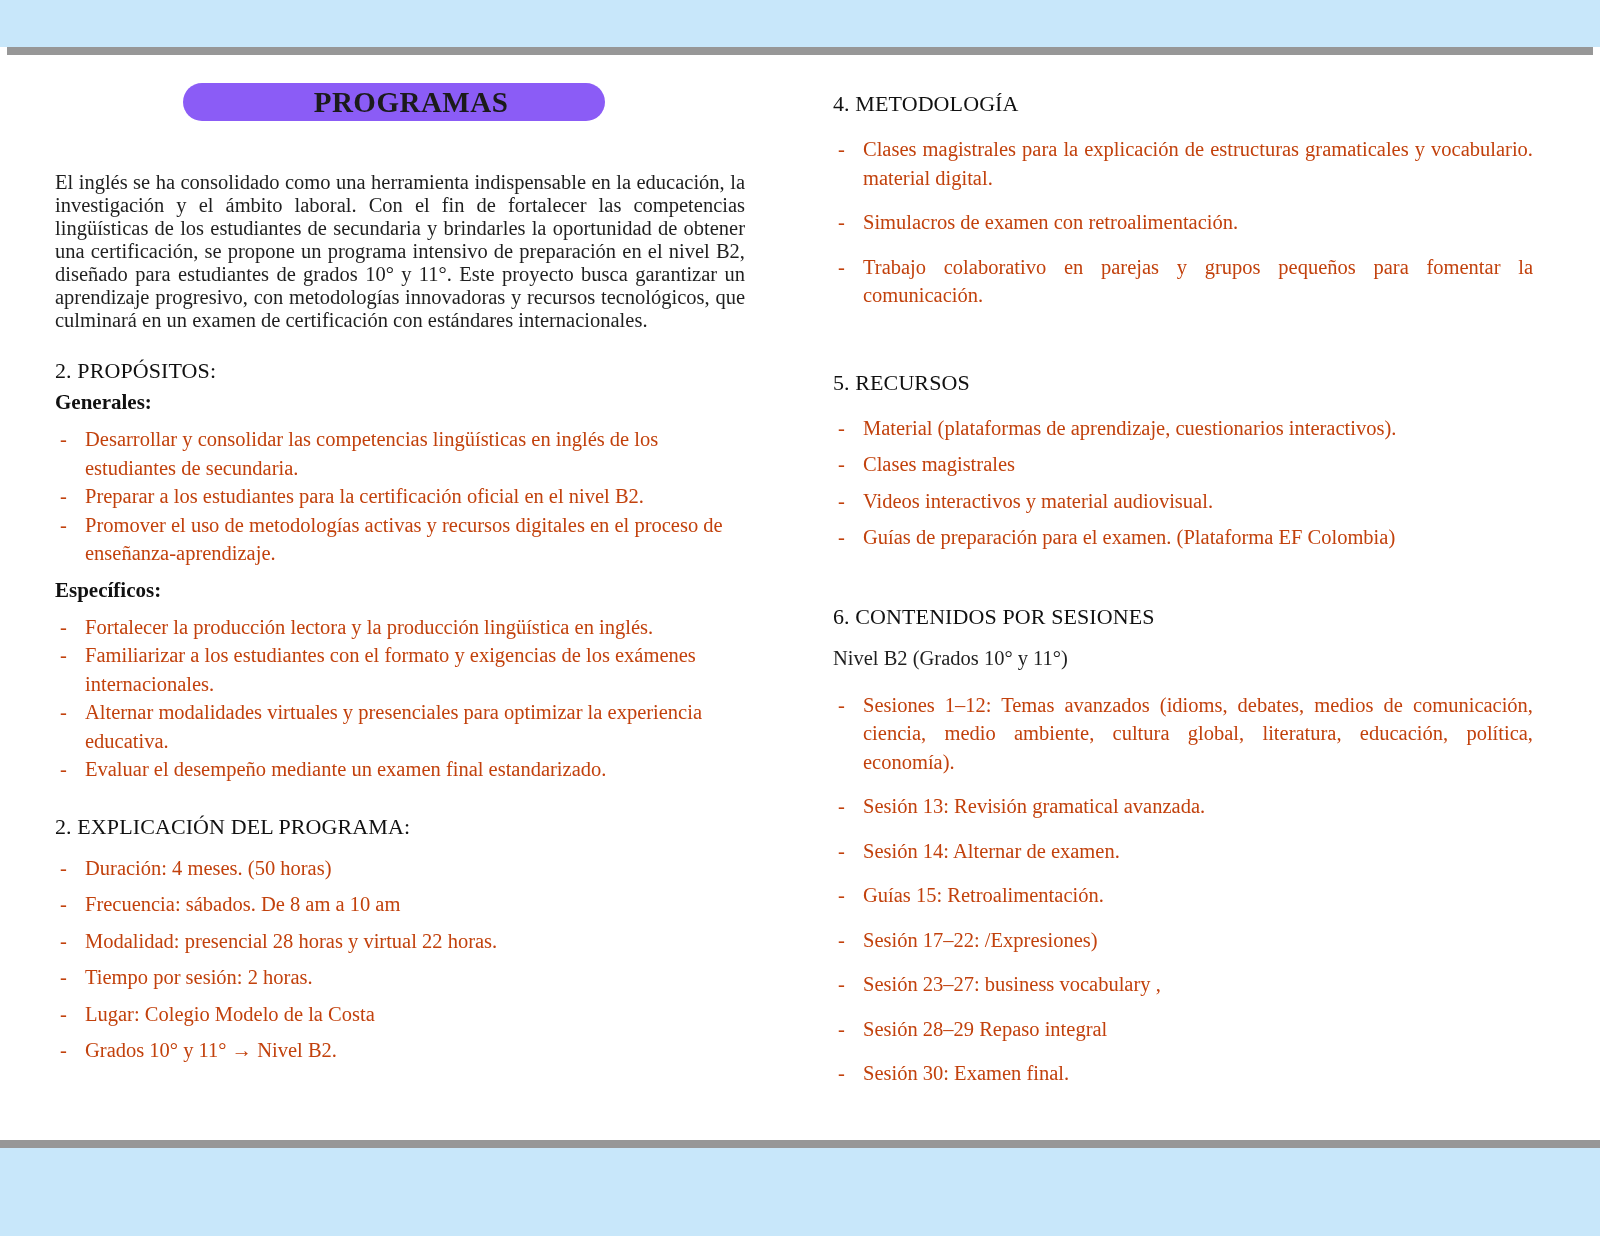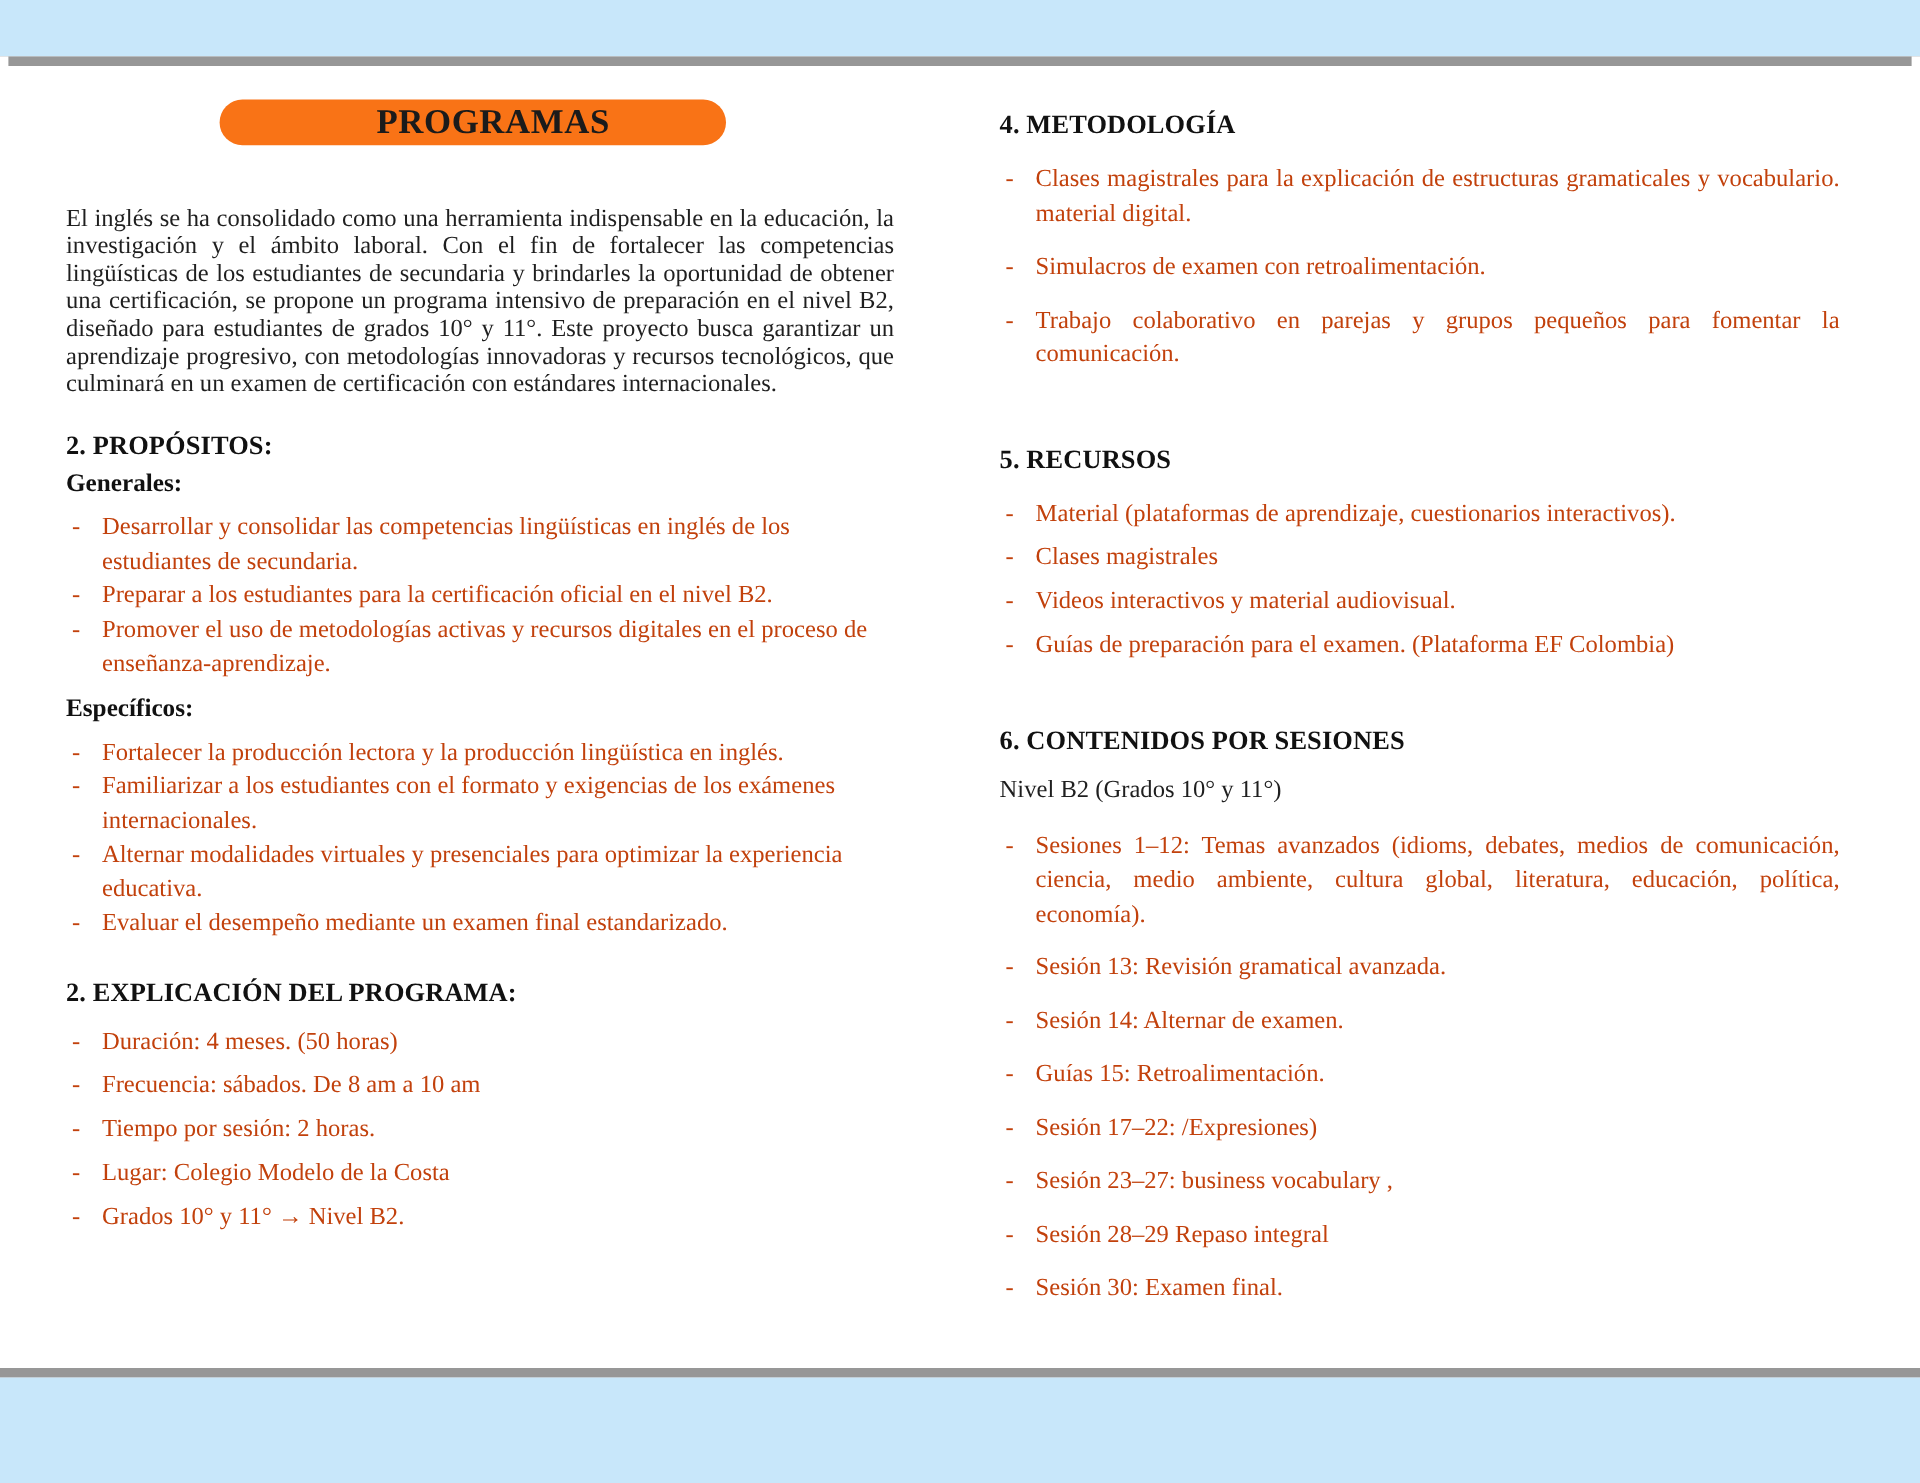--- a/index.html
+++ b/index.html
@@ -66,38 +66,38 @@
     top: 0;
   }
   .col-left  { left: 55px;  width: 690px; }
   .col-right { left: 833px; width: 700px; }
 
   
   .title-pill {
     margin: 28px 0 0 128px;
     width: 422px;
     height: 38px;
-    background: #f97316;
+    background: #8b5cf6;
     border-radius: 19px;
     display: flex;
     align-items: center;
     justify-content: center;
   }
   .title-pill span {
     font-size: 29px;
     font-weight: bold;
     letter-spacing: 0.5px;
     color: #1b1b1b;
     padding-left: 34px;
   }
 
   
   h2.section-heading {
     font-size: 22px;
-    font-weight: bold;
+    font-weight: normal;
     margin: 0;
     padding: 0;
     color: #111111;
     letter-spacing: 0.1px;
   }
   h3.sub-heading {
     font-size: 21px;
     font-weight: bold;
     margin: 0;
     padding: 0;
@@ -212,20 +212,21 @@
 
       <div class="sp-30"></div>
 
       <h2 class="section-heading">2. EXPLICACIÓN DEL PROGRAMA:</h2>
 
       <div class="sp-14"></div>
 
       <ul class="dash-list gap-8 indent-80">
         <li>Duración: 4 meses.  (50 horas)</li>
         <li>Frecuencia: sábados. De 8 am a 10 am</li>
+        <li>Modalidad:  presencial 28 horas y virtual 22 horas.</li>
         <li>Tiempo por sesión: 2 horas.</li>
         <li>Lugar: Colegio Modelo de la Costa</li>
         <li>Grados 10° y 11° → Nivel B2.</li>
       </ul>
 
     </div>
 
     <div class="col col-right">
 
       <div class="sp-36"></div>

